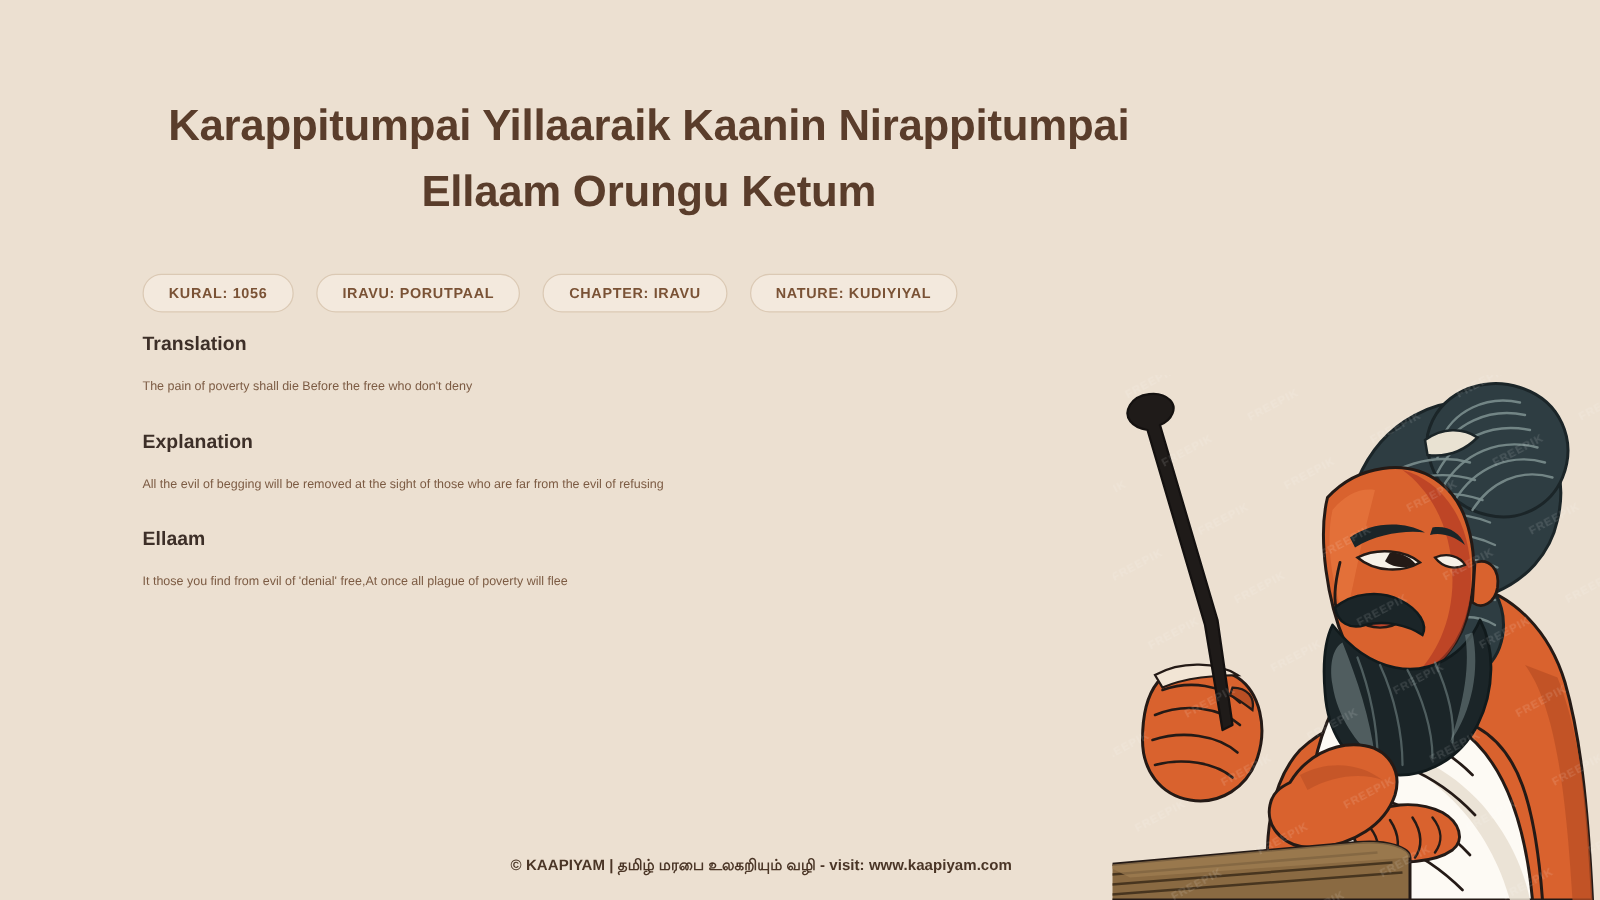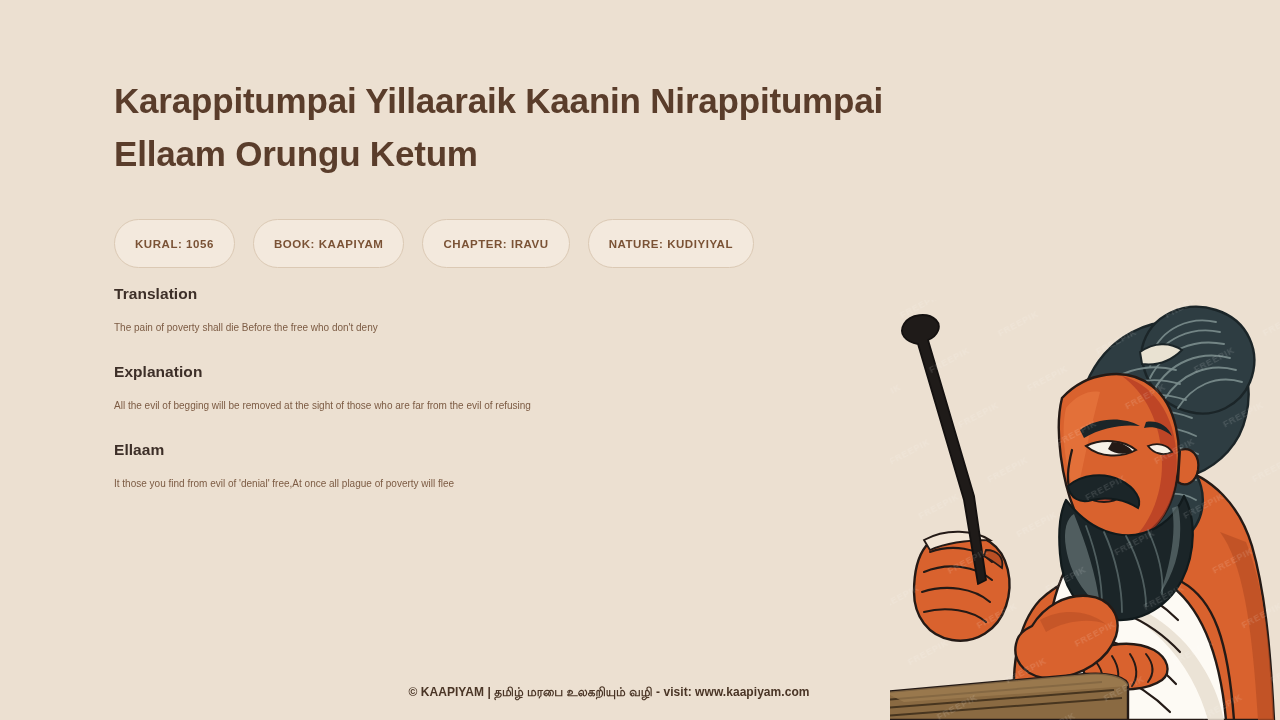--- a/index.html
+++ b/index.html
@@ -42,35 +42,36 @@
     width: 820px;
   }
 
   .title {
     font-size: 35px;
     line-height: 53px;
     font-weight: bold;
     color: #5a3d2b;
     letter-spacing: -0.2px;
     max-width: 810px;
+    text-align: center;
   }
 
   .badges {
     display: flex;
     flex-wrap: wrap;
     gap: 18px;
     margin-top: 39px;
   }
 
   .badge {
     background: #f3e9dd;
     border: 1px solid #dbc9b4;
     border-radius: 999px;
     padding: 0 20px;
-    height: 49px;
+    height: 31px;
     display: flex;
     align-items: center;
     justify-content: center;
     font-size: 11.5px;
     font-weight: bold;
     letter-spacing: 0.55px;
     color: #7a5235;
     white-space: nowrap;
   }
 
@@ -256,21 +257,21 @@
       </g>
     </svg>
   </div>
 
   <div class="content">
 
     <h1 class="title">Karappitumpai Yillaaraik Kaanin Nirappitumpai Ellaam Orungu Ketum</h1>
 
     <div class="badges">
       <span class="badge">KURAL: 1056</span>
-      <span class="badge">BOOK: KAAPIYAM</span>
+      <span class="badge">IRAVU: PORUTPAAL</span>
       <span class="badge">CHAPTER: IRAVU</span>
       <span class="badge">NATURE: KUDIYIYAL</span>
     </div>
 
     <div class="sections">
 
       <div class="section">
         <div class="section-heading">Translation</div>
         <div class="section-body">The pain of poverty shall die Before the free who don't deny</div>
       </div>

